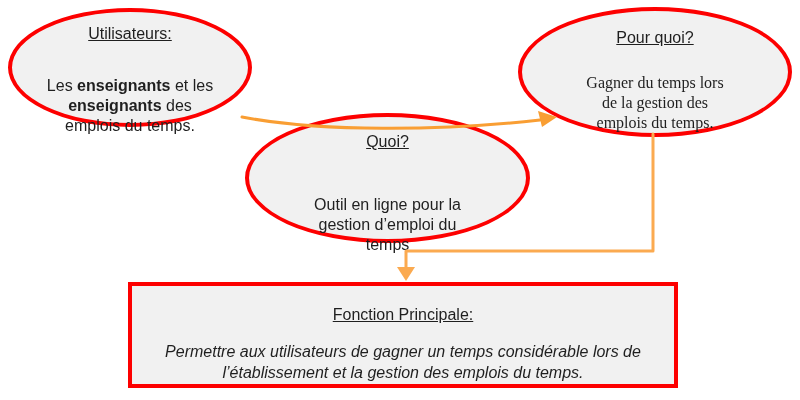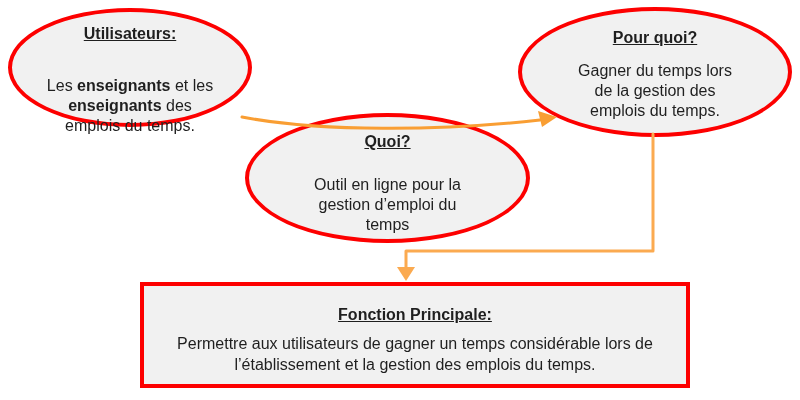--- a/index.html
+++ b/index.html
@@ -25,40 +25,40 @@
     border: 4px solid var(--border-red, #fd0000);
     display: flex;
     flex-direction: column;
     align-items: center;
     text-align: center;
     font-size: 16px;
     line-height: 20px;
   }
   .ellipse { border-radius: 50%; }
   .node-title {
-    font-weight: bold;
+    font-weight: normal;
     text-decoration: underline;
     white-space: nowrap;
   }
   .node-body {
     white-space: pre-line;
   }
   .node-body b, .node-body strong { font-weight: bold; }
 
   .node-utilisateurs { left: 8px;   top: 8px;   width: 244px; height: 119px; padding-top: 12px; }
   .node-utilisateurs .node-body { margin-top: 32px; }
 
-  .node-pourquoi     { left: 518px; top: 7px;   width: 274px; height: 130px; padding-top: 17px; }
-  .node-pourquoi .node-body { margin-top: 13px; }
+  .node-pourquoi     { left: 518px; top: 7px;   width: 274px; height: 130px; padding-top: 17px; justify-content: space-between; }
+  .node-pourquoi .node-body { margin-top: 13px; font-family: Liberation Serif, serif; }
 
   .node-quoi         { left: 245px; top: 113px; width: 285px; height: 130px; padding-top: 15px; gap: 23px; }
-  .node-quoi .node-body { }
+  .node-quoi .node-body { margin-top: 20px; }
 
-  .node-fonction     { left: 140px; top: 282px; width: 550px; height: 106px; padding-top: 19px; border-radius: 0; }
-  .node-fonction .node-body { margin-top: 8px; line-height: 21px; }
+  .node-fonction     { left: 128px; top: 282px; width: 550px; height: 106px; padding-top: 19px; border-radius: 0; }
+  .node-fonction .node-body { margin-top: 16px; line-height: 21px; font-style: italic; }
 
   .arrows-layer {
     position: absolute;
     left: 0; top: 0;
     width: 800px; height: 400px;
     pointer-events: none;
   }
 </style>
 </head>
 <body>

